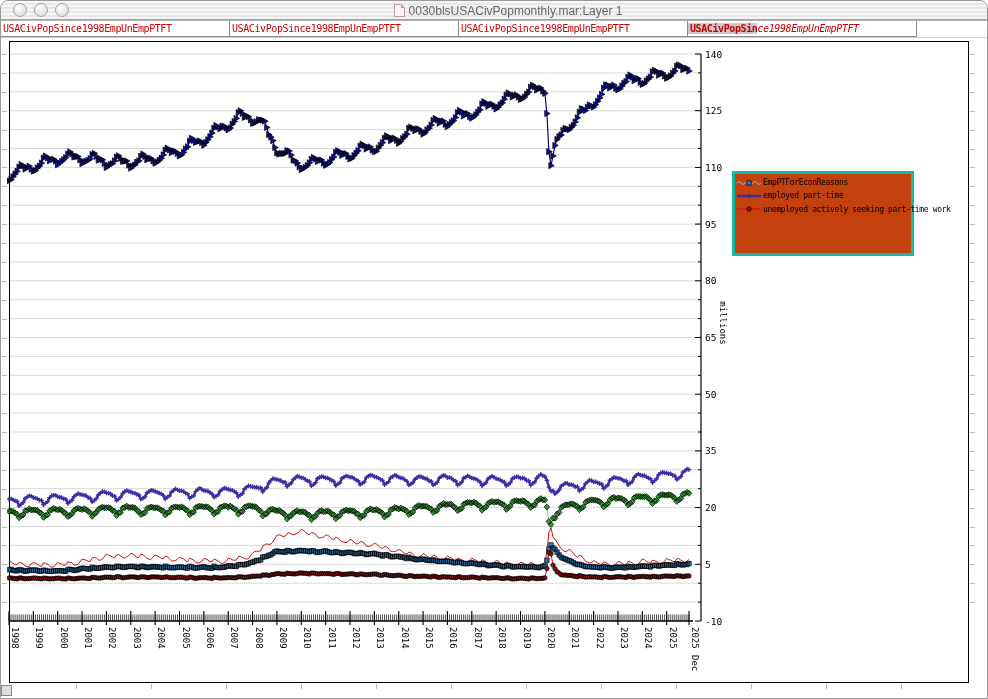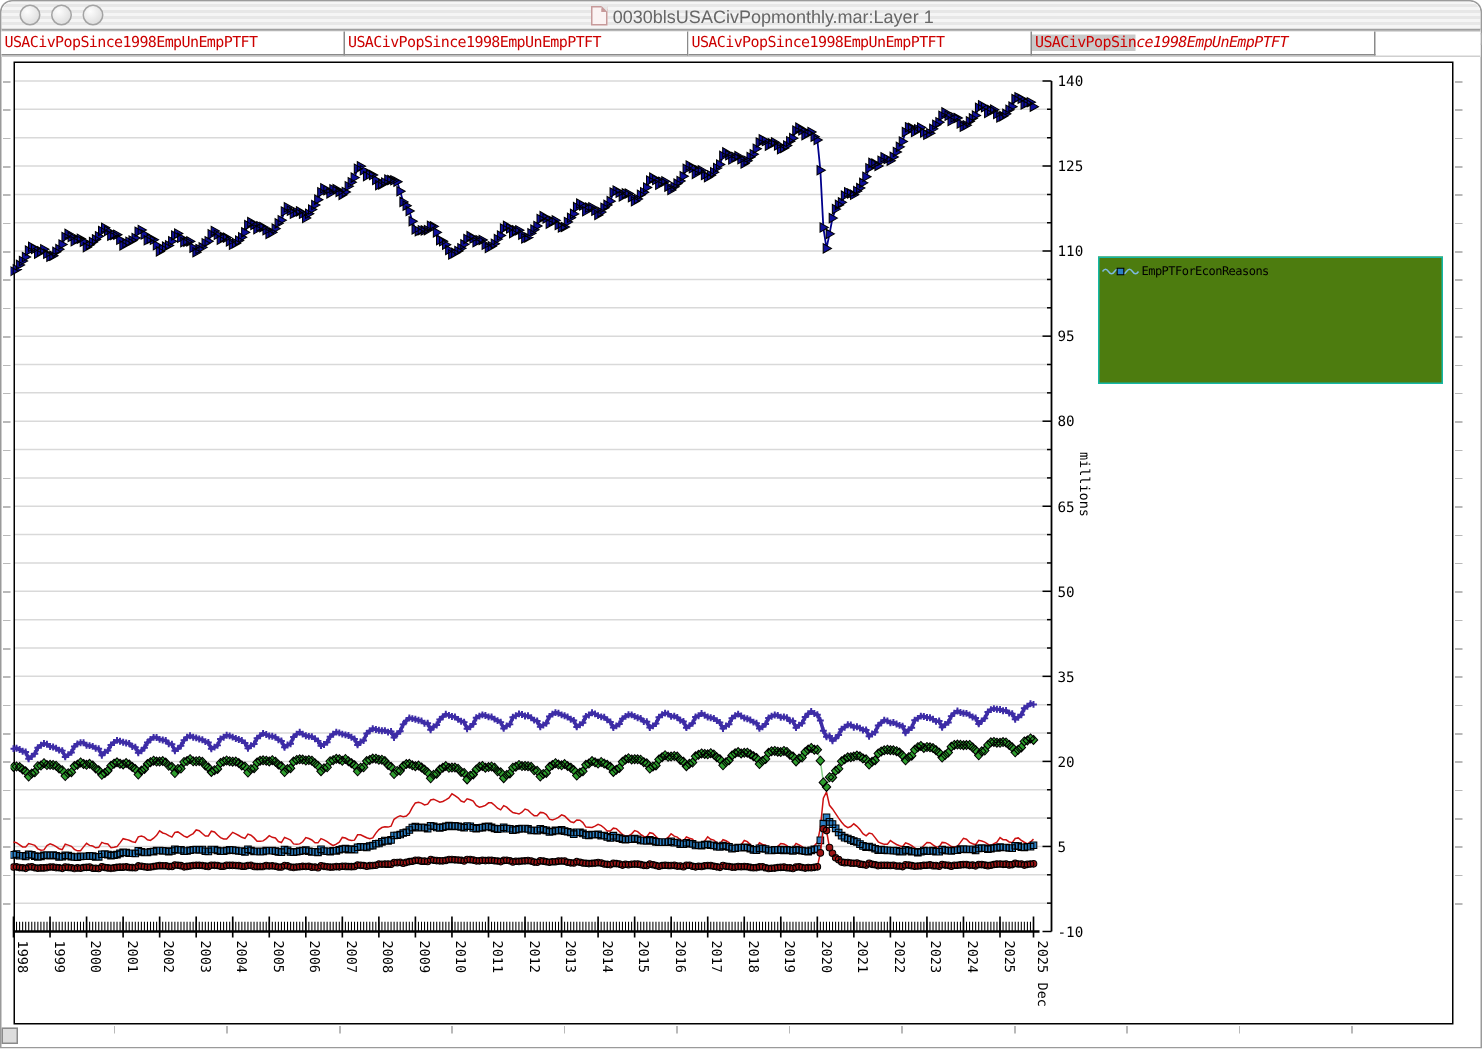--- a/index.html
+++ b/index.html
@@ -17,36 +17,36 @@
   .title-wrap{position:absolute;left:0;right:0;top:0;height:19px;display:flex;align-items:center;justify-content:center;pointer-events:none;margin-left:28px;}
   .doc-icon{width:9px;height:11px;background:#fbf3f3;border:1px solid #c79a9a;margin-right:4px;position:relative;}
   .doc-icon::after{content:"";position:absolute;right:-1px;top:-1px;border:2px solid #e7e7e7;border-left-color:#c79a9a;border-bottom-color:#c79a9a;}
   .title-text{font-size:12px;color:#666;}
   
   .tabstrip{position:absolute;left:0;top:19px;width:100%;height:18px;background:#fff;
     border-top:1px solid #b5b5b5;border-bottom:1px solid #cfcfcf;box-sizing:border-box;display:flex;}
   .tab{width:229px;height:100%;box-sizing:border-box;border-right:1px solid #8a8a8a;border-bottom:1px solid #8a8a8a;
     background:#fff;display:flex;align-items:center;overflow:hidden;}
   .tab span{font-family:"DejaVu Sans Mono",monospace;font-size:10px;letter-spacing:-0.4px;color:#cc0000;white-space:pre;padding-left:2px;}
-  .tab .hl{background:#c9c9c9;padding-left:2px;padding-right:0;}
+  .tab .hl{background:#c9c9c9;padding-left:2px;padding-right:0;font-weight:bold;}
   .tab .rest{padding-left:0;font-style:italic;}
   .scrollbox-tr{position:absolute;left:974px;top:21px;width:13px;height:8px;background:#ddd;border:1px solid #aaa;box-sizing:border-box;}
   .scrollbox-bl{position:absolute;left:0px;top:684px;width:11px;height:11px;background:#ddd;border:1px solid #8a8a8a;box-sizing:border-box;}
   
   .ruler-left{position:absolute;left:1px;top:53px;width:5px;height:567px;
     background:repeating-linear-gradient(to bottom,#b9b9b9 0 1px,#fff 1px 18.9px);}
   .ruler-right{position:absolute;left:969px;top:53px;width:5px;height:567px;
     background:repeating-linear-gradient(to bottom,#b9b9b9 0 1px,#fff 1px 18.9px);}
   .ruler-bottom{position:absolute;left:75px;top:683px;width:880px;height:5px;
     background:repeating-linear-gradient(to right,#b9b9b9 0 1px,#fff 1px 75px);}
   
   #chart{position:absolute;left:0;top:0;}
   
-  .legend{position:absolute;left:731px;top:170px;width:230px;height:85px;border:1px solid #14b8a6;
-    background:#4d7c0f;box-sizing:border-box;padding-top:2px;z-index:5;}
+  .legend{position:absolute;left:731px;top:170px;width:182px;height:85px;border:3px solid #14b8a6;
+    background:#c2410c;box-sizing:border-box;padding-top:2px;z-index:5;}
   .lgd-row{height:13.3px;display:flex;align-items:center;}
   .lgd-mark{width:28px;height:12px;flex:0 0 28px;}
   .lgd-label{font-family:"DejaVu Sans Mono",monospace;font-size:8px;letter-spacing:-0.35px;color:#000;white-space:nowrap;}
 </style>
 </head>
 <body>
 
 <div class="window">
 
   <svg id="chart" width="988" height="699">
@@ -563,20 +563,34 @@
   <div class="scrollbox-tr"></div>
 
   <div class="legend">
     <div class="lgd-row">
       <svg class="lgd-mark" viewBox="0 0 28 12">
           <path d="M2,6 q2,-3 4,0 t4,0 t4,0 t4,0 t4,0 t4,0" fill="none" stroke="#7db9e0" stroke-width="1"></path>
           <path d="M11.8,3.8h4.4v4.4h-4.4z" fill="#2b7fc4" stroke="#000" stroke-width="0.7"></path>
         </svg>
       <span class="lgd-label">EmpPTForEconReasons</span>
     </div>
+    <div class="lgd-row">
+      <svg class="lgd-mark" viewBox="0 0 28 12">
+          <line x1="2" y1="6" x2="26" y2="6" stroke="#3d2ca6" stroke-width="2.4"></line>
+          <path d="M11.7,6.0h4.6M14.0,3.7v4.6" fill="none" stroke="#3d2ca6" stroke-width="1.3"></path>
+        </svg>
+      <span class="lgd-label">employed part-time</span>
+    </div>
+    <div class="lgd-row">
+      <svg class="lgd-mark" viewBox="0 0 28 12">
+          <line x1="2" y1="6" x2="26" y2="6" stroke="#cc1111" stroke-width="1"></line>
+          <path d="M16.2,6.0a2.2,2.2 0 1,0 -4.4,0a2.2,2.2 0 1,0 4.4,0z" fill="#991414" stroke="#000" stroke-width="0.7"></path>
+        </svg>
+      <span class="lgd-label">unemployed actively seeking part-time work</span>
+    </div>
   </div>
 
   <div class="titlebar">
     <div class="tl"></div>
     <div class="tl"></div>
     <div class="tl"></div>
     <div class="title-wrap">
       <div class="doc-icon"></div>
       <div class="title-text">0030blsUSACivPopmonthly.mar:Layer 1</div>
     </div>

